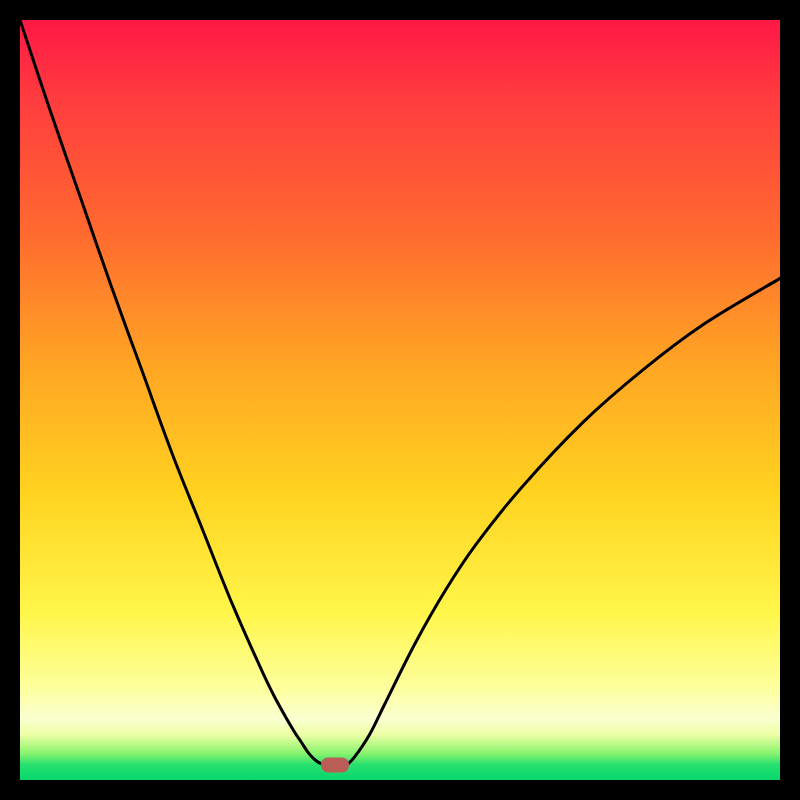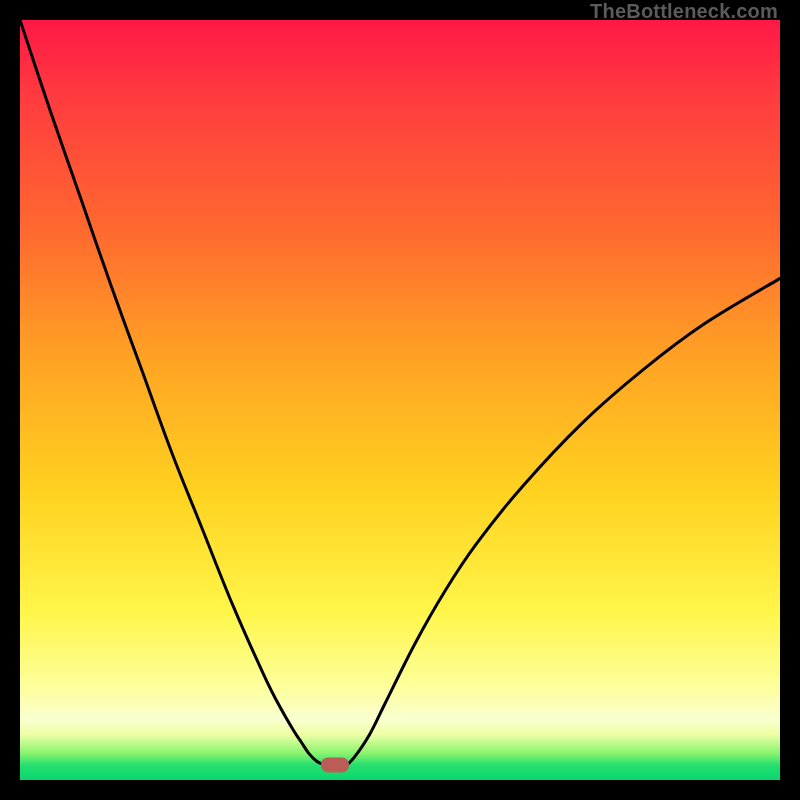--- a/index.html
+++ b/index.html
@@ -64,21 +64,20 @@
     border-radius: 7px;
     background: #bb5d57;
     transform: translate(-50%, -50%);
   }
 </style>
 </head>
 <body>
 
 <div class="frame">
 
-  <div class="watermark">TheBottleneck.com</div>
 
   <div class="plot">
 
     <svg class="curve" viewBox="0 0 760 760" preserveAspectRatio="none">
       <path fill="none" stroke="#000" stroke-width="3" stroke-linecap="round" d="M 0,0 C 5.472,16.416000000000007 19.456000000000003,59.05200000000004 30.400000000000002,91.20000000000005 C 41.344,123.34800000000004 49.85600000000001,147.13600000000002 60.800000000000004,178.60000000000002 C 71.744,210.06400000000002 80.256,235.22000000000003 91.2,266 C 102.144,296.78 110.656,319.50399999999996 121.60000000000001,349.59999999999997 C 132.544,379.69599999999997 141.056,404.472 152,433.2 C 162.944,461.928 171.45600000000002,481.84 182.4,509.2 C 193.344,536.56 201.85600000000002,559.2080000000001 212.8,585.2 C 223.744,611.192 234.99200000000002,635.816 243.20000000000002,653.6 C 251.40800000000002,671.384 252.92800000000005,673.74 258.40000000000003,684 C 263.872,694.26 269.496,703.76 273.59999999999997,710.6 C 277.70399999999995,717.44 278.464,717.896 281.2,722 C 283.936,726.104 286.064,729.98 288.8,733.4 C 291.536,736.8199999999999 293.66400000000004,738.948 296.40000000000003,741 C 299.136,743.052 302.632,744.116 304,744.8" id="path-left"></path>
       <path fill="none" stroke="#000" stroke-width="3" stroke-linecap="round" d="M 326.8,744.8 C 328.168,743.432 330.296,742.672 334.4,737.2 C 338.50399999999996,731.7280000000001 344.12800000000004,723.976 349.6,714.4 C 355.072,704.824 356.59200000000004,700.4159999999999 364.8,684 C 373.008,667.5840000000001 384.256,643.72 395.2,623.2 C 406.144,602.6800000000001 414.656,587.784 425.6,570 C 436.54400000000004,552.216 442.32,542.8679999999999 456,524.4 C 469.68,505.93199999999996 482.44800000000004,489.28799999999995 501.6,467.4 C 520.7520000000001,445.512 540.512,424.004 562.4,402.8 C 584.288,381.596 601.3119999999999,367.38399999999996 623.1999999999999,349.59999999999997 C 645.088,331.816 659.376,320.416 684,304 C 708.624,287.584 746.32,266.608 760,258.4" id="path-right"></path>
       <path fill="none" stroke="#000" stroke-width="3" stroke-linecap="round" d="M 304,744.8 L 315.4,744.8 L 326.8,744.8" id="path-flat"></path>
     </svg>
 
     <div class="marker" id="marker" style="left: 315.4px; top: 744.8px; background: rgb(187, 93, 87);"></div>

